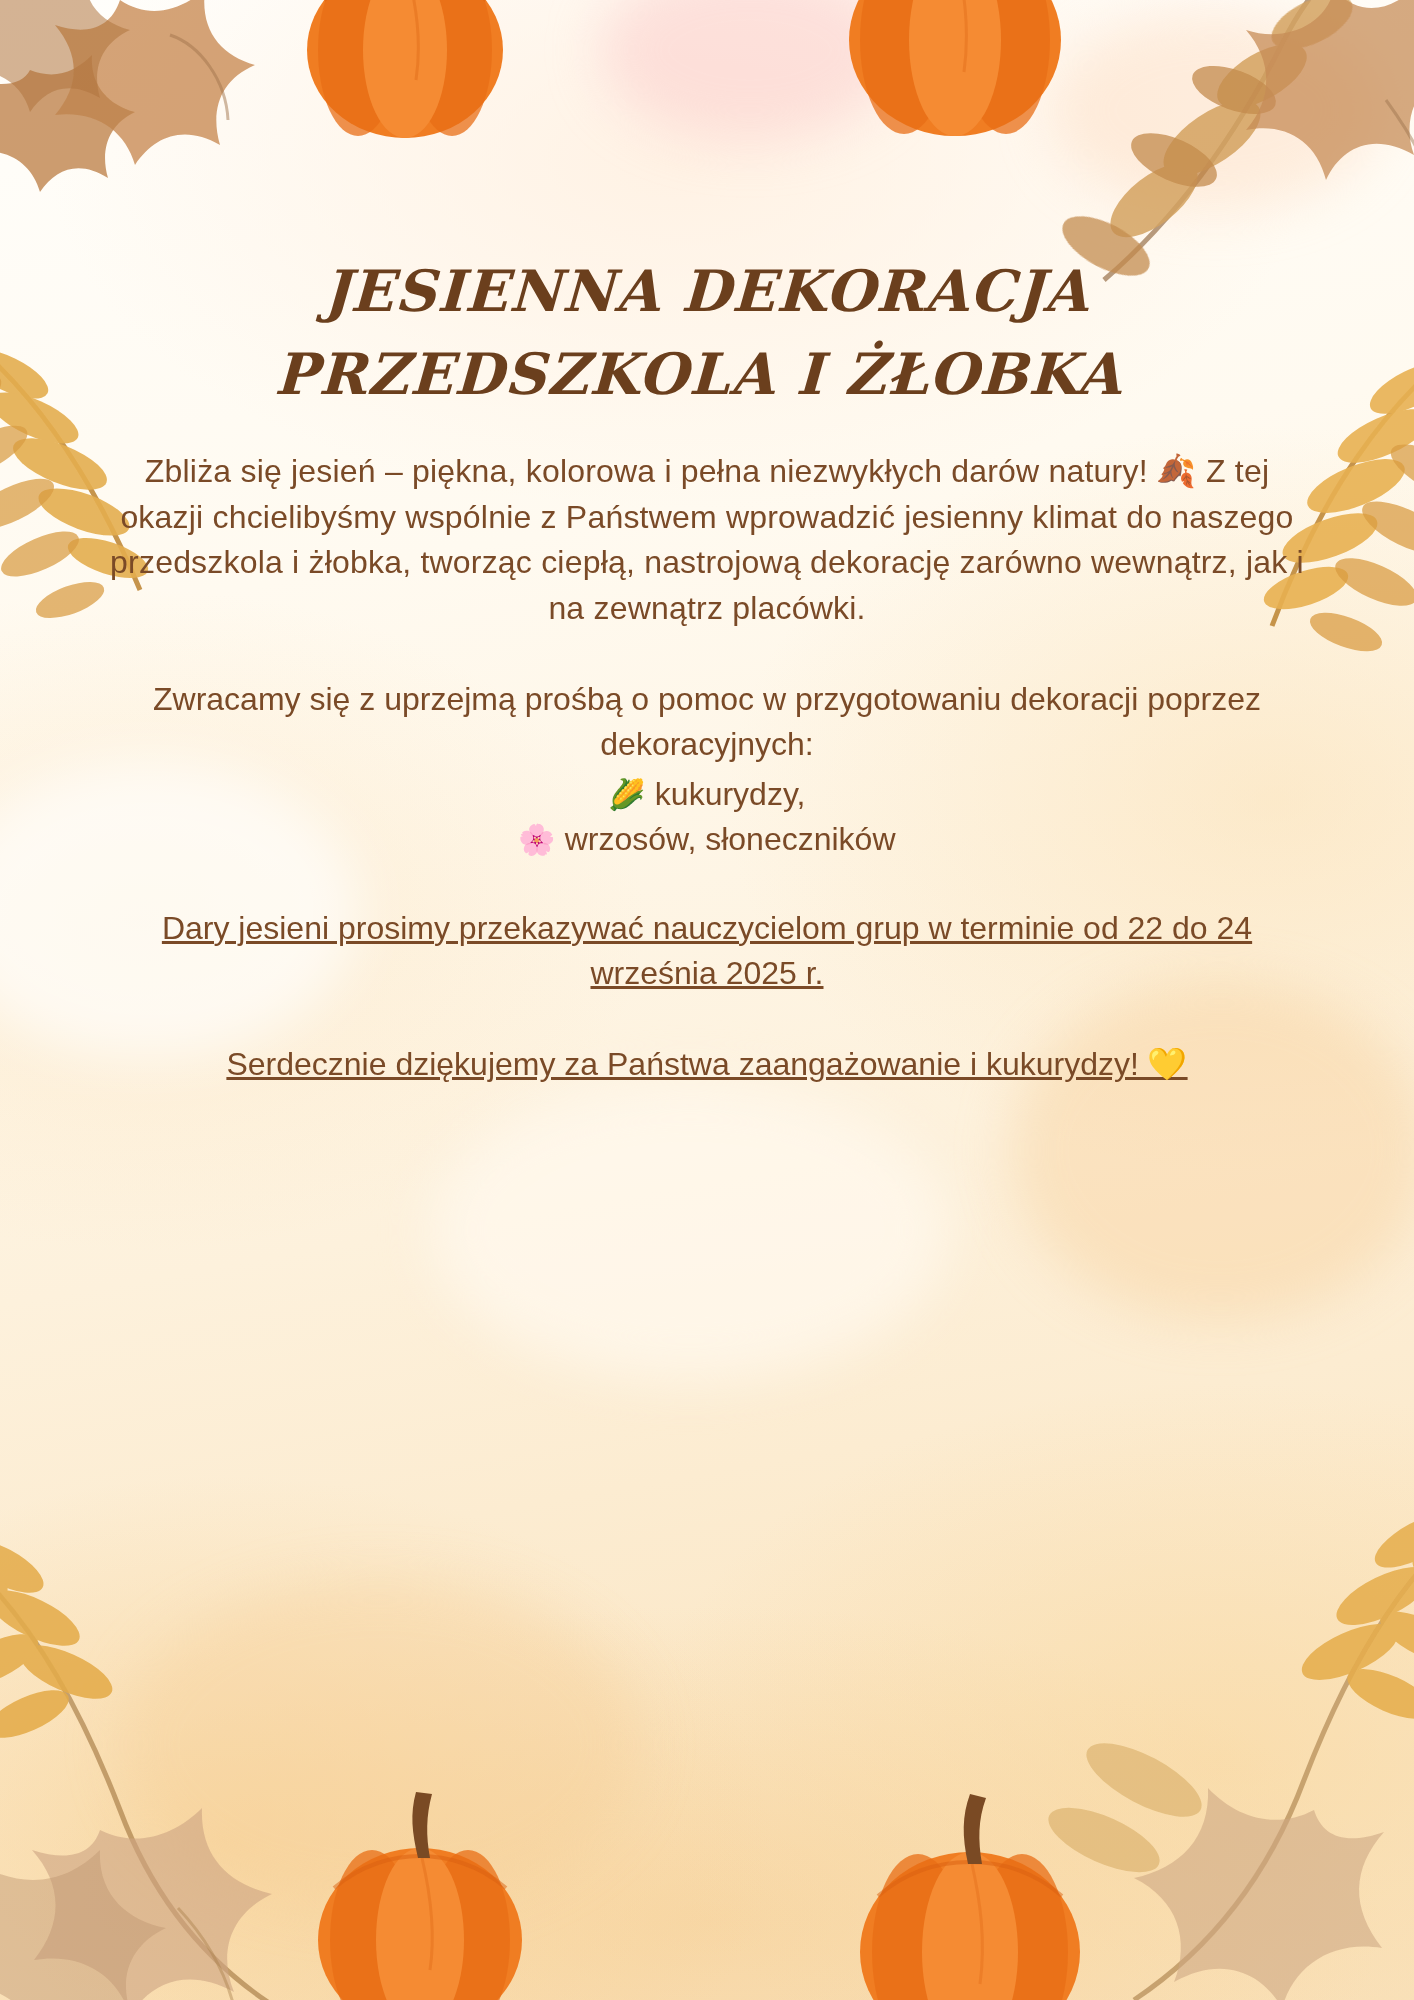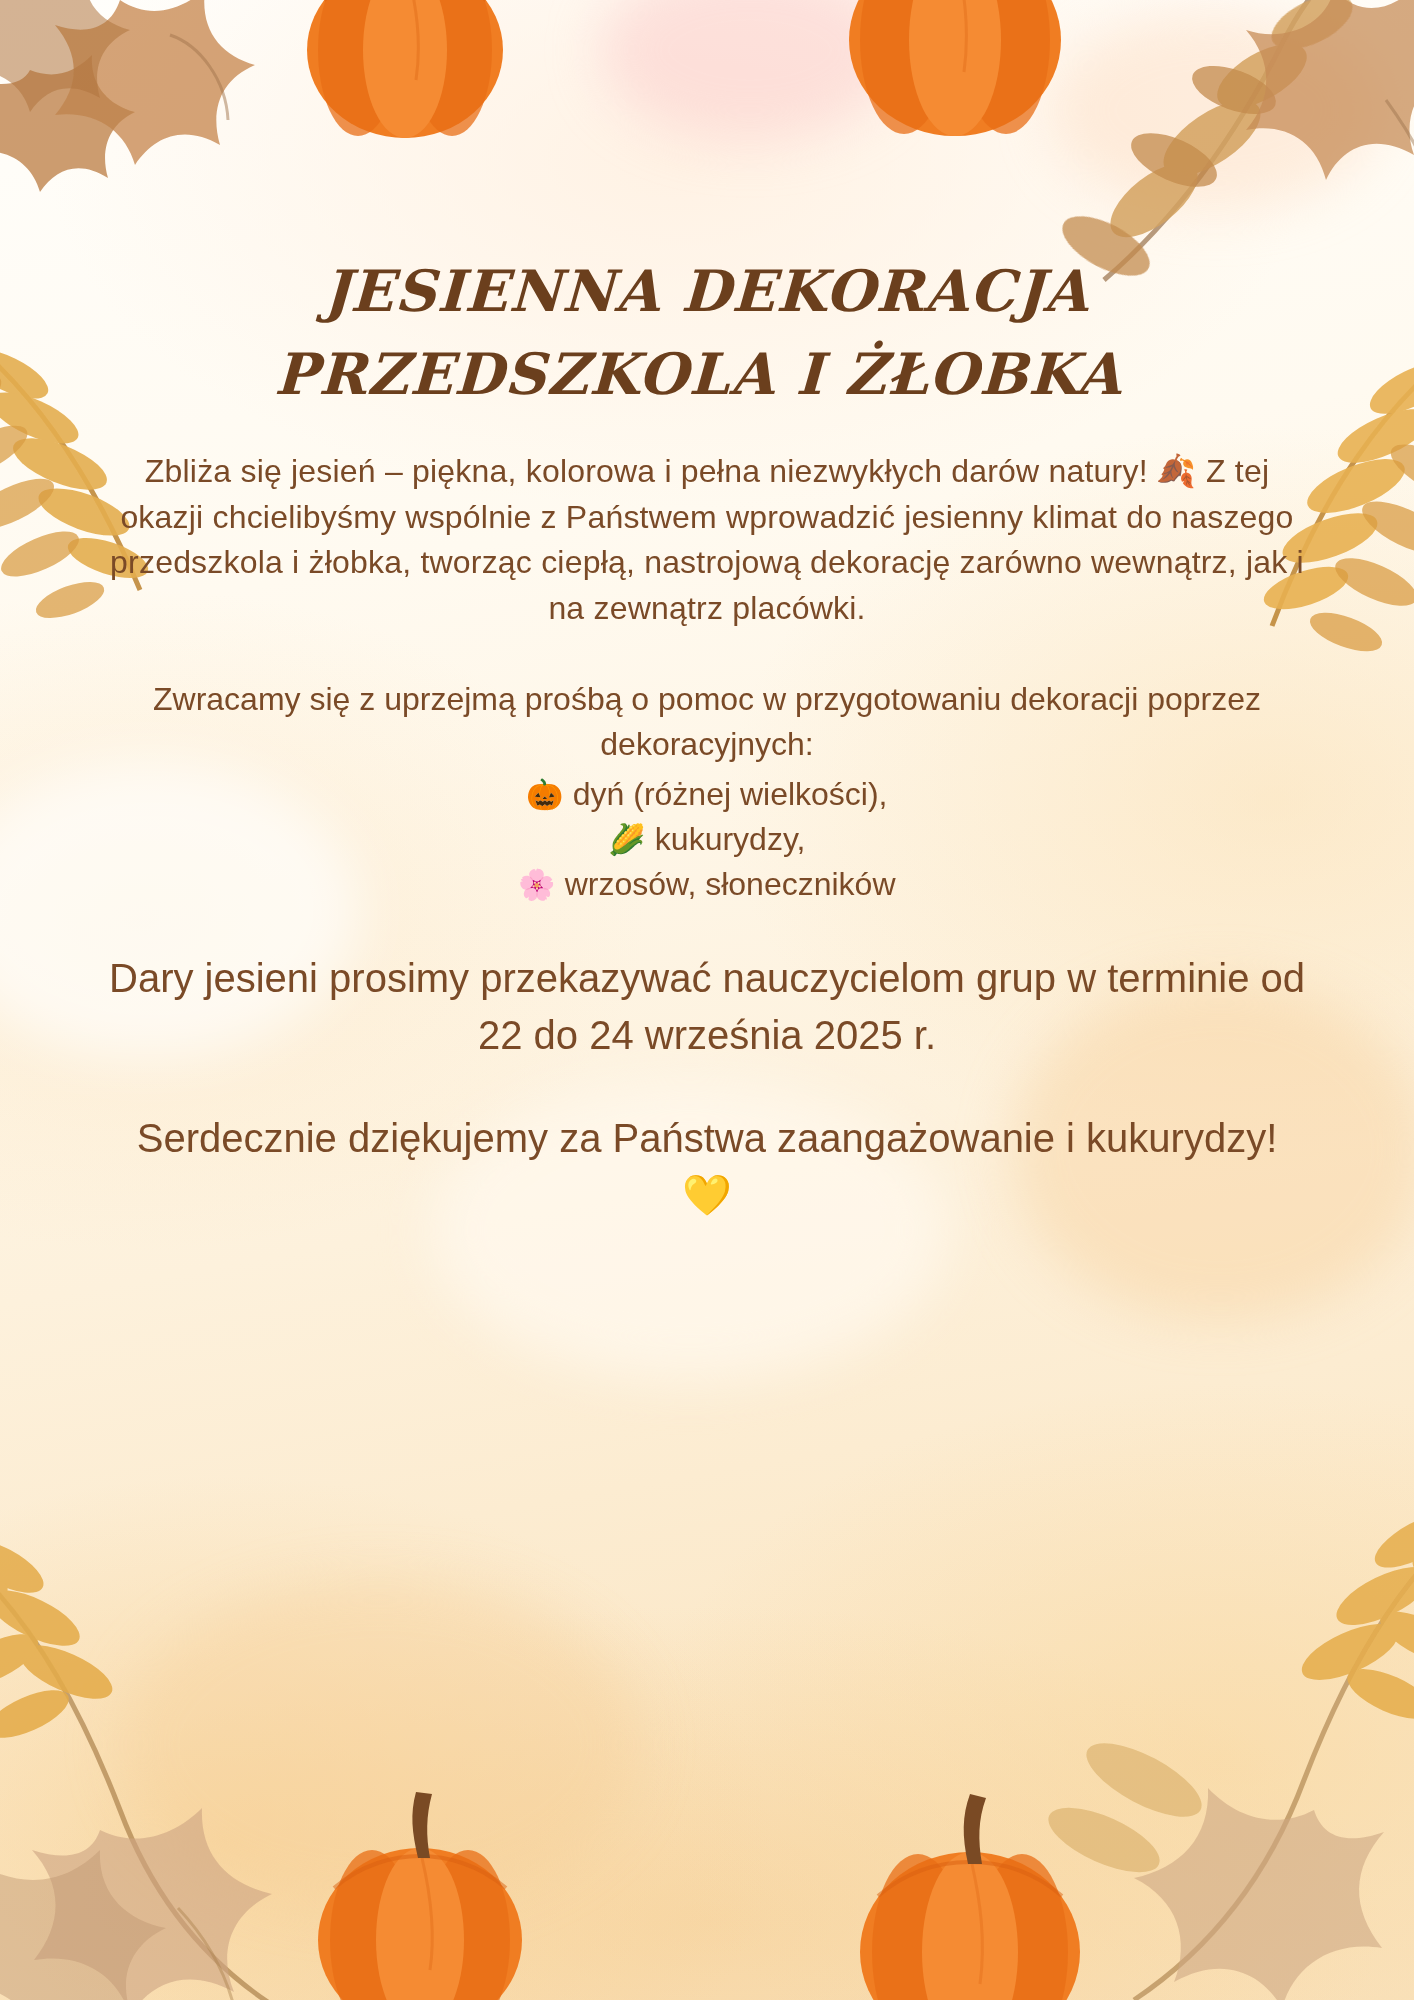--- a/index.html
+++ b/index.html
@@ -126,27 +126,28 @@
     max-width: 1230px;
     margin-left: auto;
     margin-right: auto;
   }
   .emoji {
     font-family: "DejaVu Sans", sans-serif;
     font-size: 30px;
   }
 
   .closing {
-    font-size: 40px;
+    font-size: 32px;
     line-height: 1.42;
     color: #7a4a27;
     margin: 0 0 46px 0;
     max-width: 1200px;
     margin-left: auto;
     margin-right: auto;
+    text-decoration: underline;
   }
   .closing:last-child { margin-bottom: 0; }
 </style>
 </head>
 <body>
 
 <div class="poster">
 
   <div class="wash w1"></div>
   <div class="wash w2"></div>
@@ -335,24 +336,20 @@
       <span class="line">PRZEDSZKOLA I ŻŁOBKA</span>
     </h1>
 
 
     <p class="para">Zbliża się jesień – piękna, kolorowa i pełna niezwykłych darów natury! 🍂 Z tej okazji chcielibyśmy wspólnie z Państwem wprowadzić jesienny klimat do naszego przedszkola i żłobka, tworząc ciepłą, nastrojową dekorację zarówno wewnątrz, jak i na zewnątrz placówki.</p>
 
     <p class="list-intro">Zwracamy się z uprzejmą prośbą o pomoc w przygotowaniu dekoracji poprzez dekoracyjnych:</p>
 
     <ul class="items">
       <li>
-        <span class="emoji">🎃</span>
-        <span>dyń (różnej wielkości),</span>
-      </li>
-      <li>
         <span class="emoji">🌽</span>
         <span>kukurydzy,</span>
       </li>
       <li>
         <span class="emoji">🌸</span>
         <span>wrzosów, słoneczników</span>
       </li>
     </ul>
 
     <p class="closing">Dary jesieni prosimy przekazywać nauczycielom grup w terminie od 22 do 24 września 2025 r.</p>

